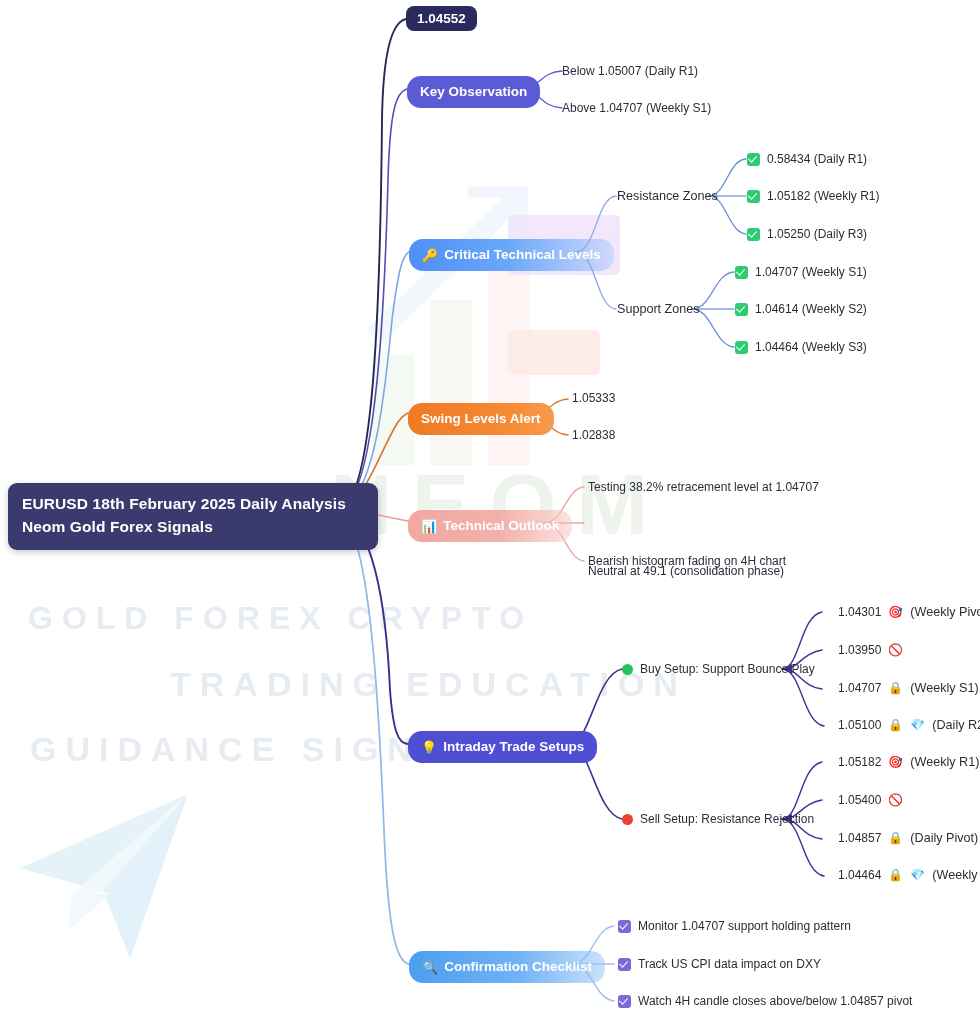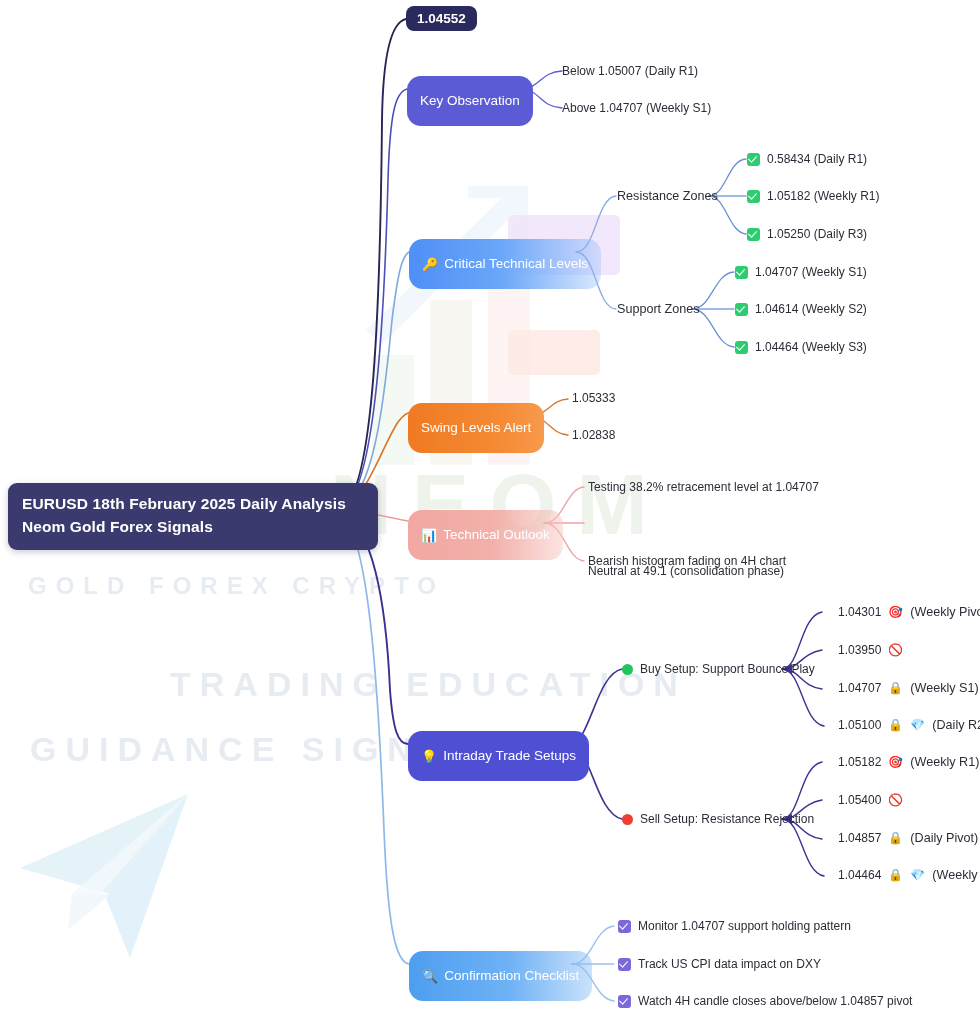--- a/index.html
+++ b/index.html
@@ -18,21 +18,21 @@
   
   .wm-layer { position: absolute; inset: 0; pointer-events: none; z-index: 0; }
   .wm-text {
     position: absolute;
     color: #dfe6ef;
     font-weight: 700;
     letter-spacing: 9px;
     white-space: nowrap;
     opacity: .75;
   }
-  .wm-l1 { left: 28px;  top: 572px; font-size: 24px; }
+  .wm-l1 { left: 28px;  top: 600px; font-size: 32px; }
   .wm-l2 { left: 170px; top: 665px; font-size: 34px; }
   .wm-l3 { left: 30px;  top: 730px; font-size: 34px; }
   .wm-l4 { left: 168px; top: 832px; font-size: 27px; letter-spacing: 6px; color: #e4e9f0; }
 
   .wm-neom {
     position: absolute; left: 330px; top: 455px;
     font-size: 86px; font-weight: 800; letter-spacing: 20px;
     color: #eef3ec; opacity: .95;
   }
   .wm-bars { position: absolute; left: 352px; top: 180px; width: 270px; height: 290px; opacity: .55; }
@@ -50,23 +50,23 @@
   
   .node {
     position: absolute; z-index: 3;
     display: flex; align-items: center;
     white-space: nowrap;
   }
 
   .pill {
     display: inline-flex; align-items: center; gap: 6px;
     border-radius: 14px;
-    padding: 17px 13px;
+    padding: 8px 13px;
     font-size: 13.5px;
-    font-weight: 400;
+    font-weight: 700;
     color: #ffffff;
     line-height: 1.2;
   }
   .pill .emo { font-size: 13px; line-height: 1; }
 
   
   .root-node {
     left: 8px; top: 483px;
     background: #3b3a6e;
     border-radius: 9px;

